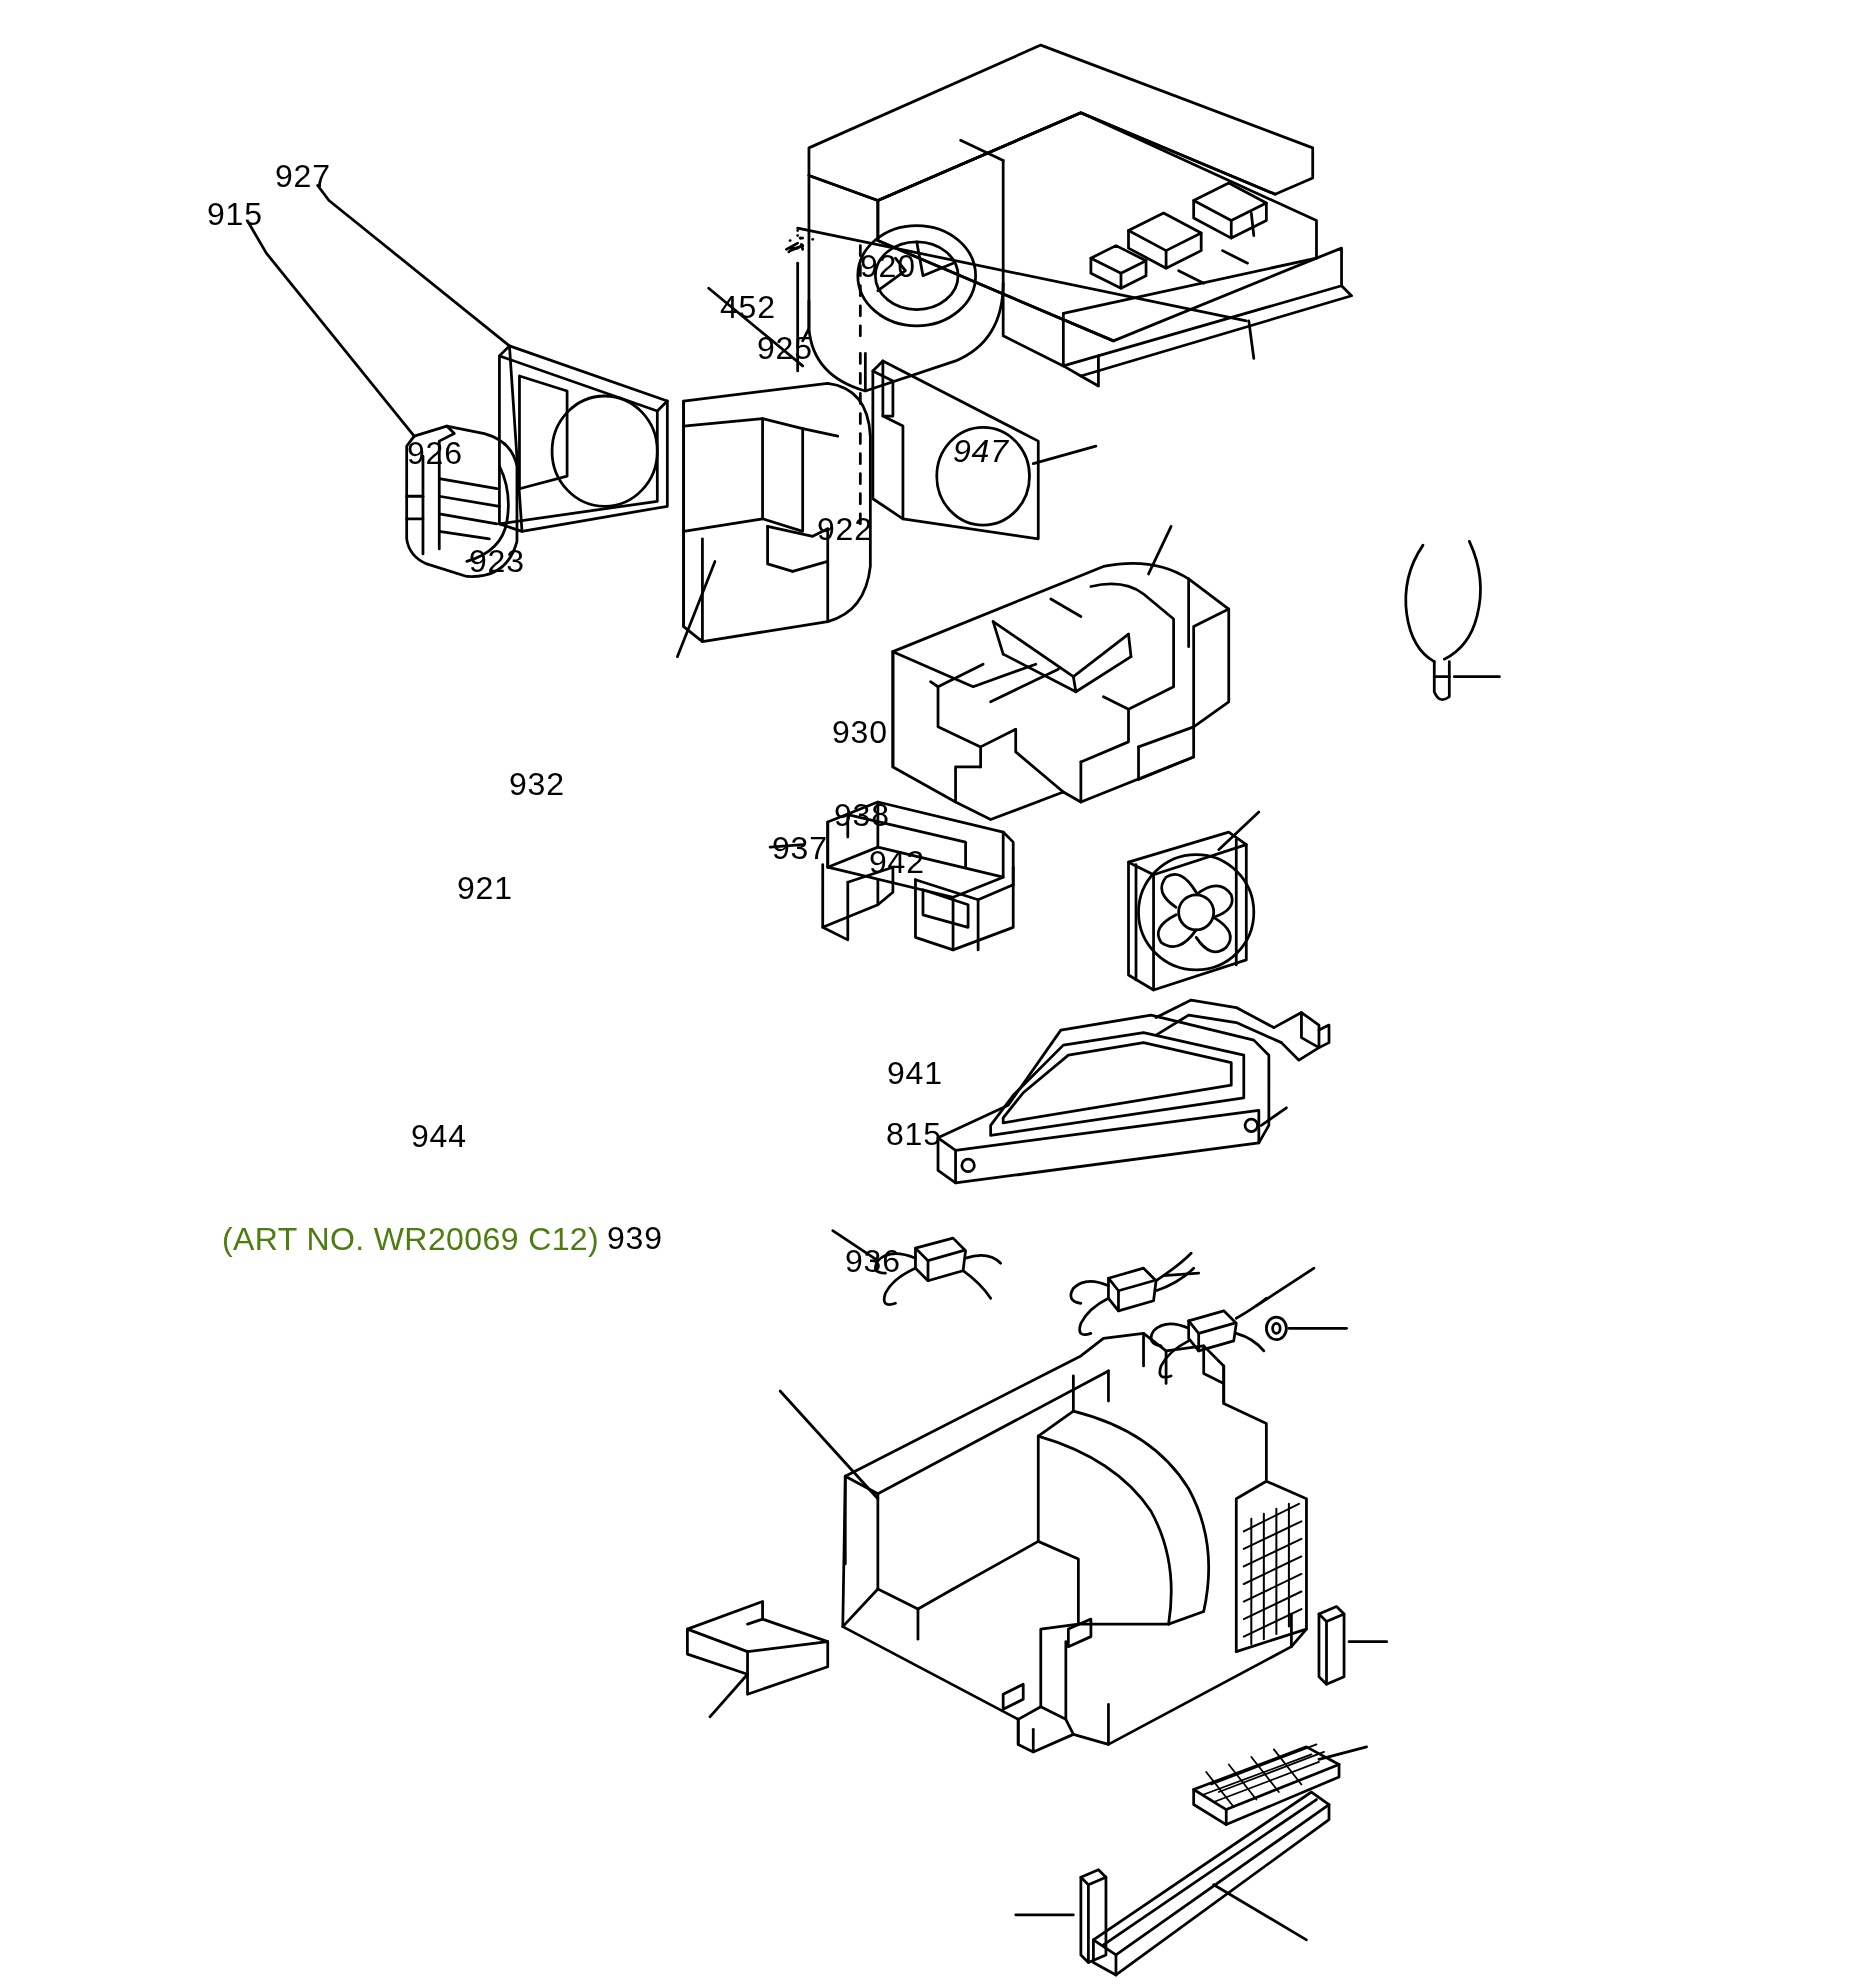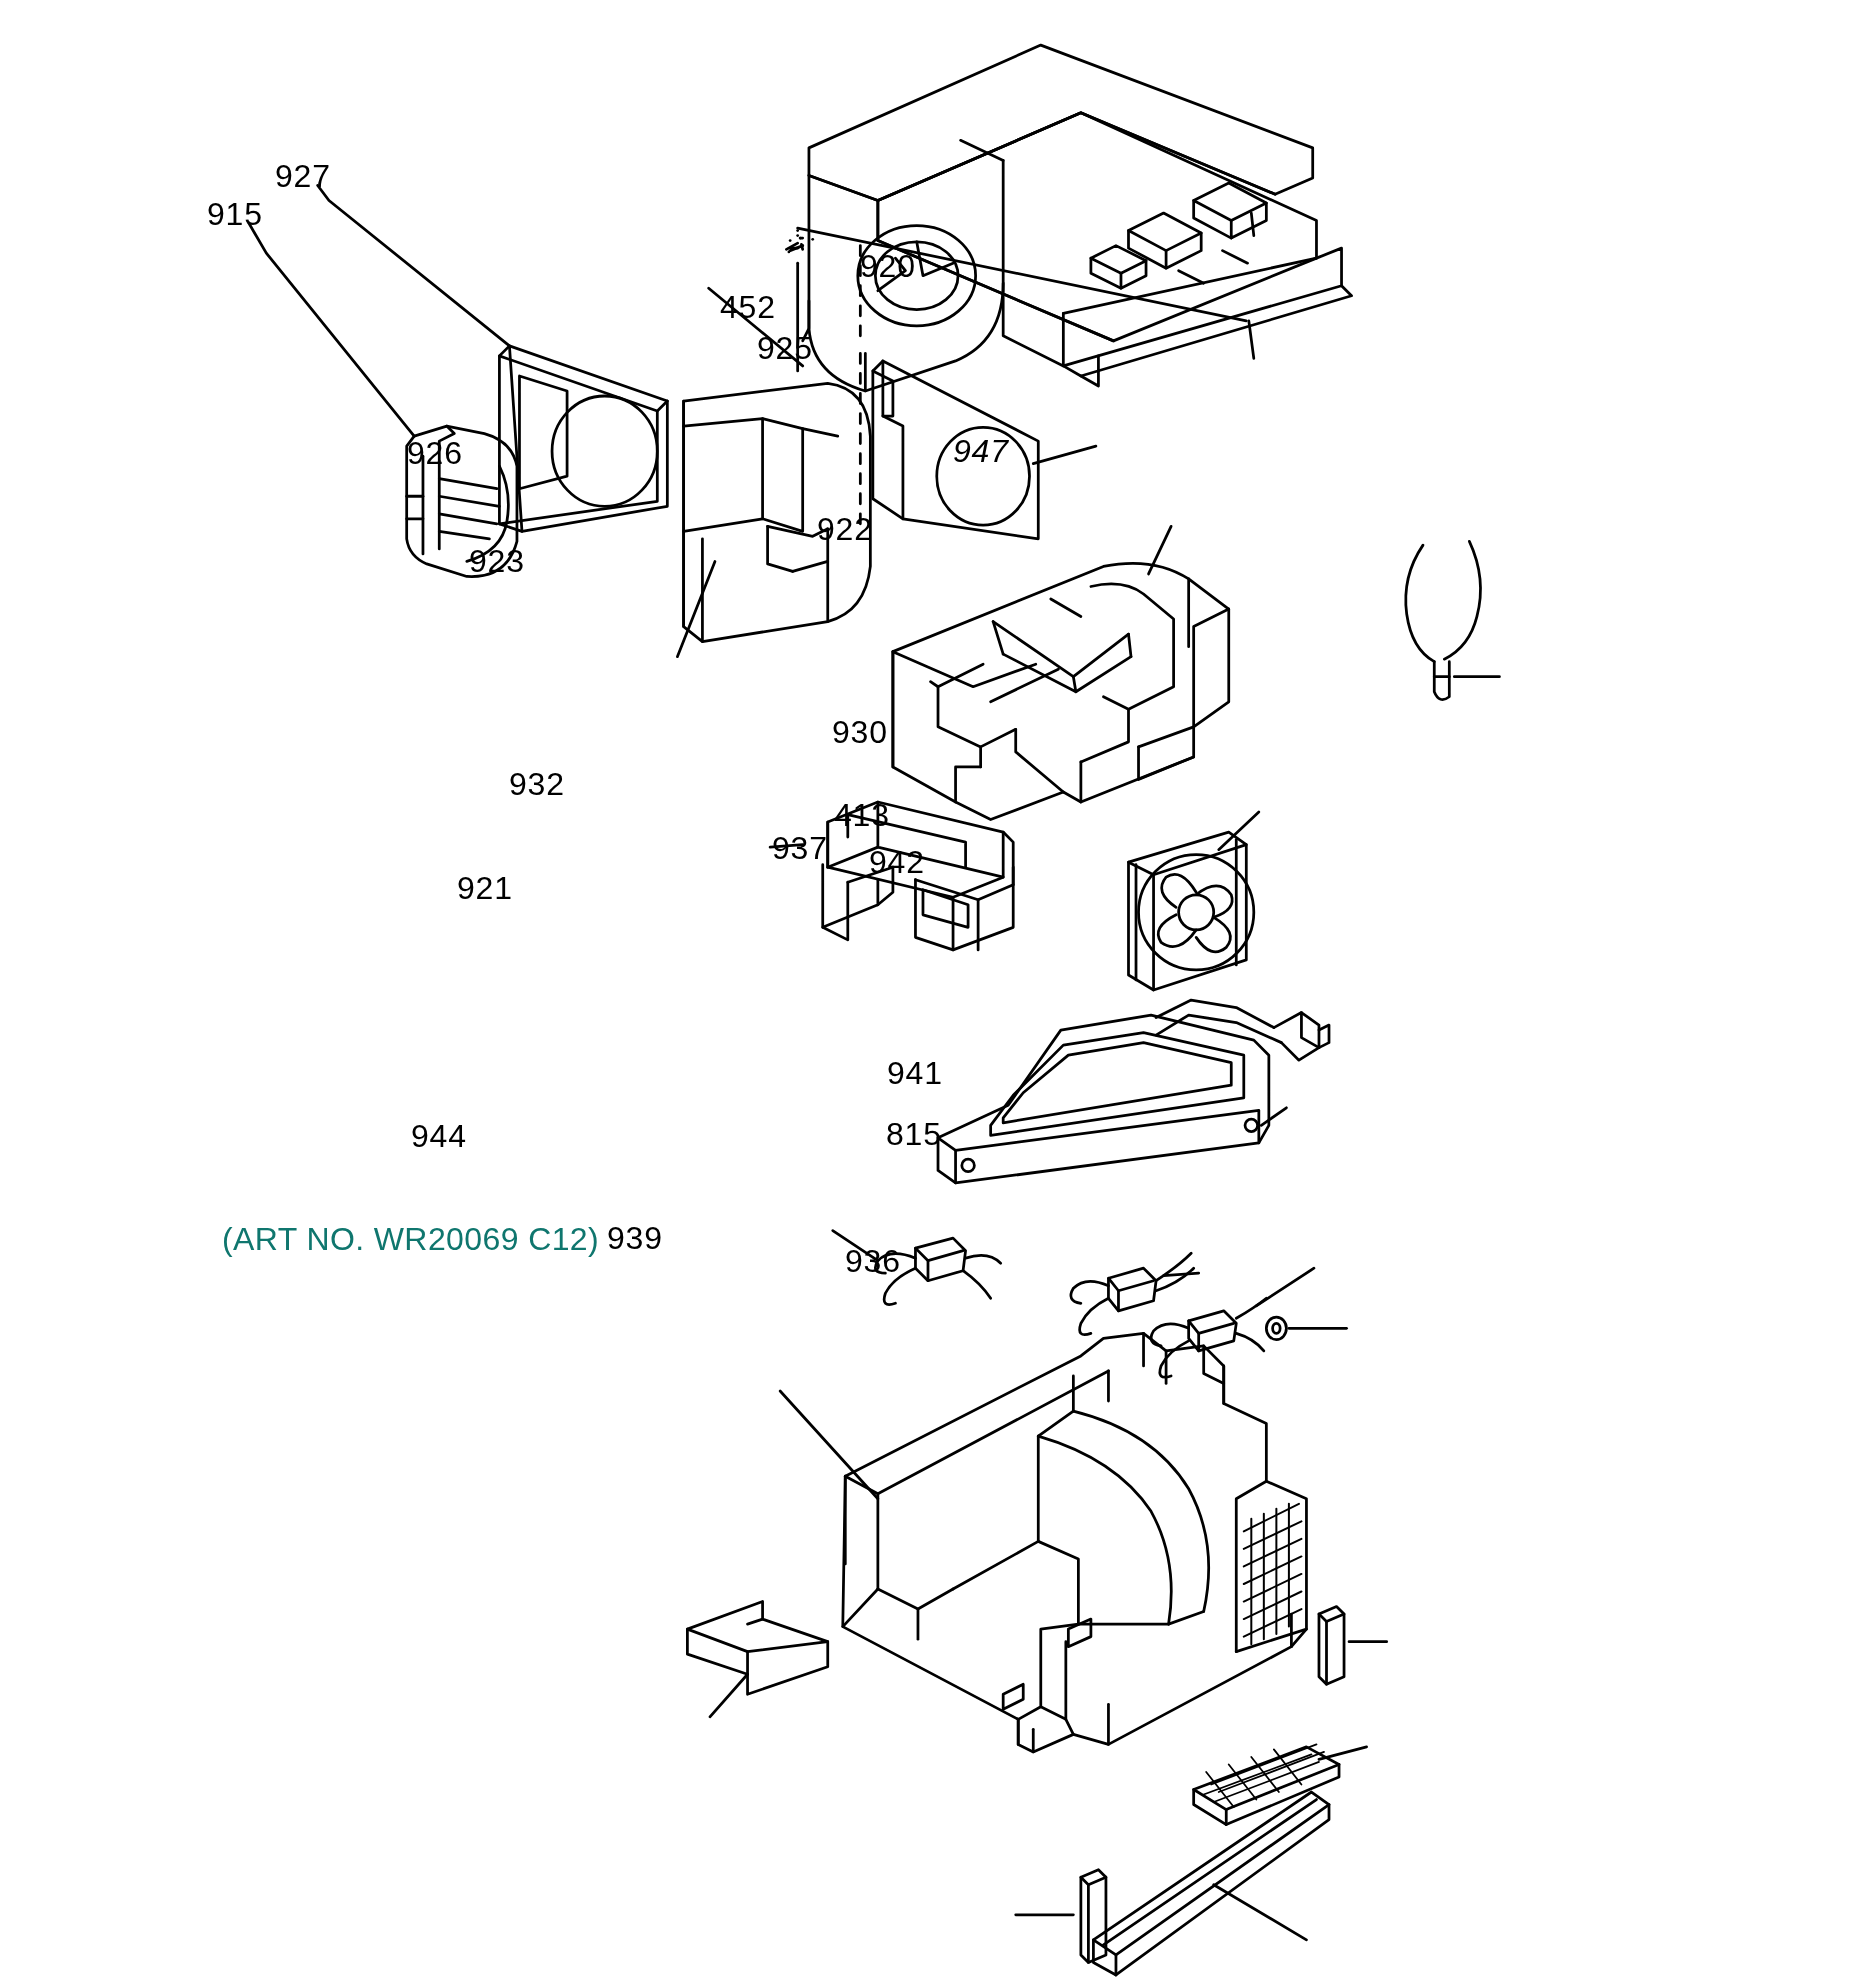--- a/index.html
+++ b/index.html
@@ -29,21 +29,21 @@
     font-family: "Liberation Sans", sans-serif;
     font-size: 32px;
     color: #000000;
     letter-spacing: 0.8px;
     white-space: nowrap;
   }
   .artno {
     position: absolute;
     font-family: "Liberation Sans", sans-serif;
     font-size: 32px;
-    color: #0f766e;
+    color: #4d7c0f;
     letter-spacing: 0.4px;
     white-space: nowrap;
   }
 </style>
 </head>
 <body>
 
 <div id="sheet">
 
   <svg id="art" viewBox="0 0 1484 1584" preserveAspectRatio="xMidYMid meet" xmlns="http://www.w3.org/2000/svg" fill="none" stroke="#000" stroke-width="2.2" stroke-linejoin="round" stroke-linecap="round">
@@ -407,21 +407,21 @@
   <div class="callout" style="left:812px; top:248px;padding-left:48px;">920</div>
   <div class="callout" style="left:720px; top:289px;">452</div>
   <div class="callout" style="left:757px; top:330px;">925</div>
   <div class="callout" style="left:407px; top:435px;">926</div>
   <div class="callout" style="left:953px; top:433px;font-style:italic;">947</div>
   <div class="callout" style="left:817px; top:511px;">922</div>
   <div class="callout" style="left:469px; top:543px;">923</div>
   <div class="callout" style="left:820px; top:714px;margin-left:12px;">930</div>
   <div class="callout" style="left:509px; top:766px;">932</div>
   <div class="callout" style="left:772px; top:814px;margin-top:16px;">937</div>
-  <div class="callout" style="left:834px; top:797px;">413</div>
+  <div class="callout" style="left:834px; top:797px;">938</div>
   <div class="callout" style="left:869px; top:844px;">942</div>
   <div class="callout" style="left:457px; top:870px;">921</div>
   <div class="callout" style="left:887px; top:1055px;">941</div>
   <div class="callout" style="left:411px; top:1118px;">944</div>
   <div class="callout" style="left:886px; top:1116px;">815</div>
   <div class="callout" style="left:607px; top:1220px;">939</div>
   <div class="callout" style="left:845px; top:1243px;">936</div>
 
   <div class="artno" style="left:222px; top:1221px;">(ART NO. WR20069 C12)</div>
 

